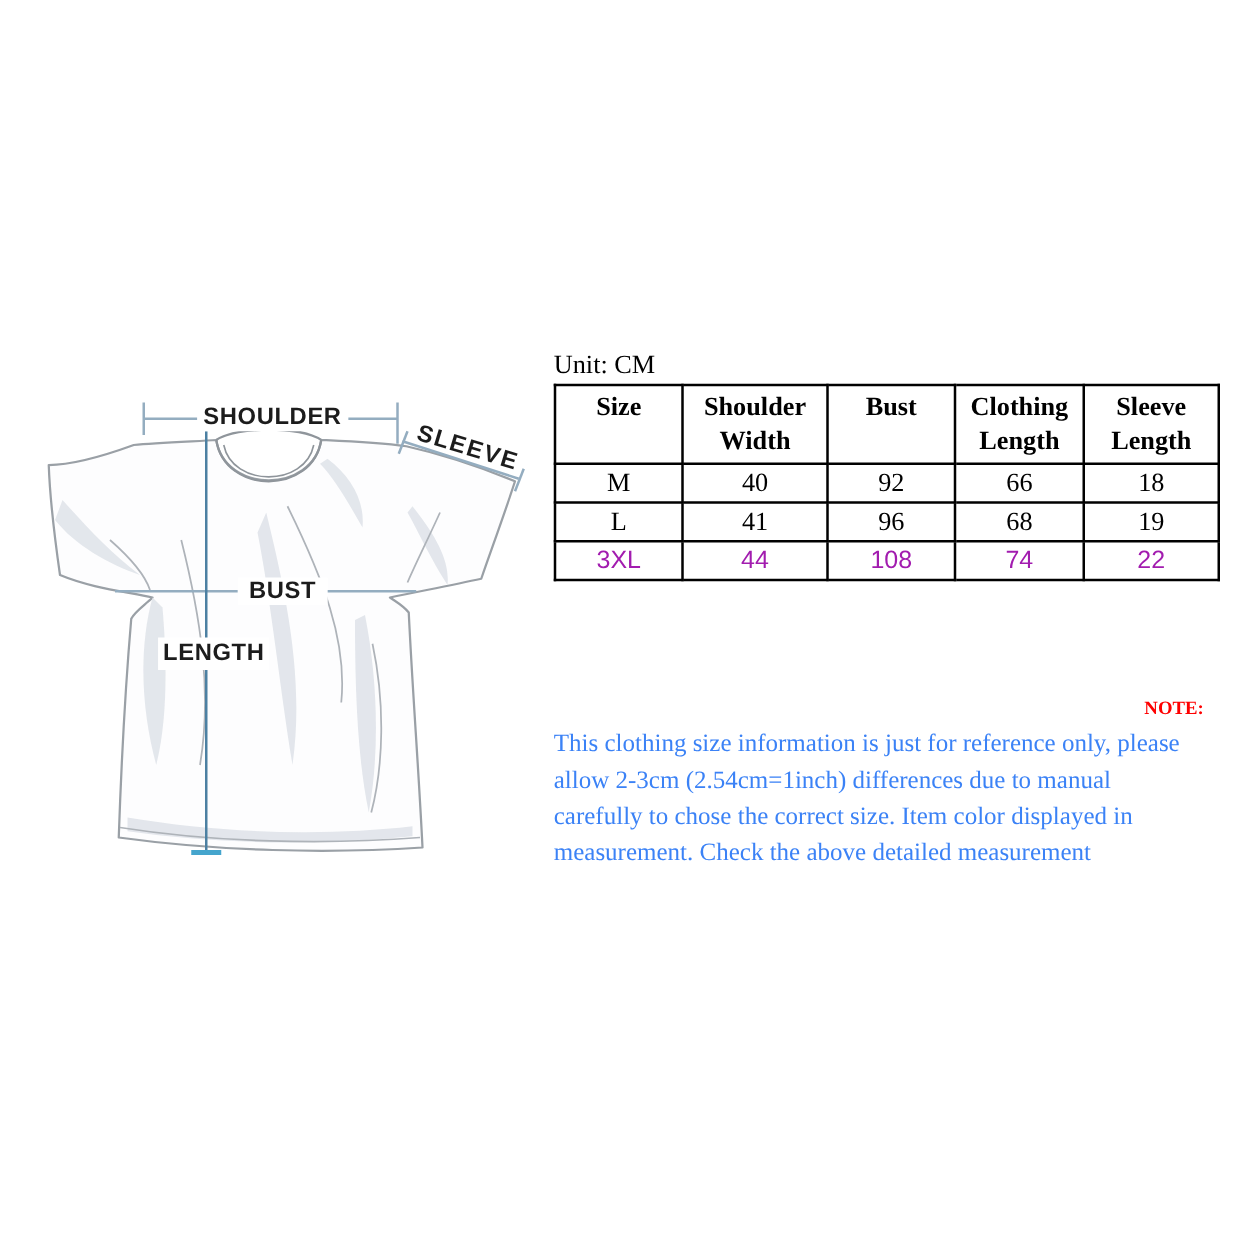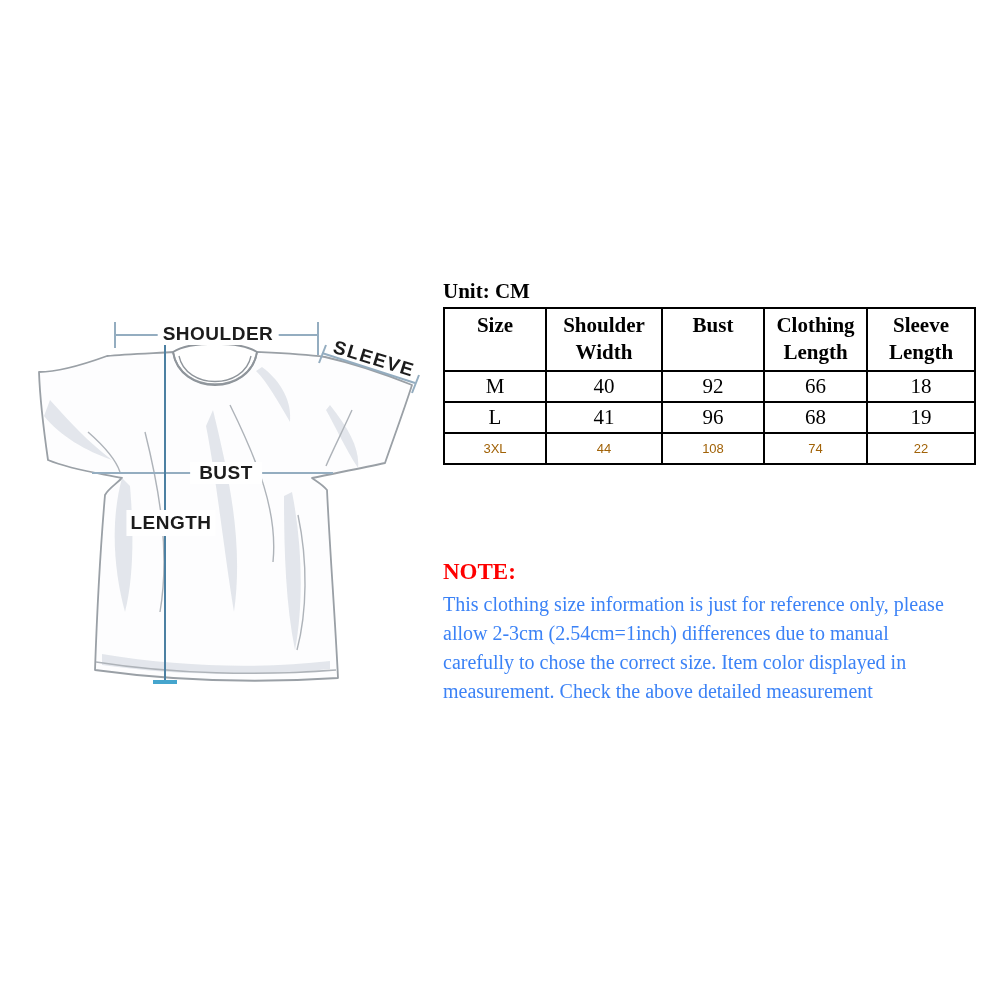--- a/index.html
+++ b/index.html
@@ -11,34 +11,34 @@
   .diagram svg{position:absolute;left:0;top:0;}
   .measure-label{position:absolute;font-family:"Liberation Sans", sans-serif;
                  font-weight:bold;font-size:19px;color:#1c1c1c;letter-spacing:.5px;
                  white-space:nowrap;}
   .lbl-shoulder{left:188px;top:24px;transform:translate(-50%,-50%);background:#fff;padding:0 5px;}
   .lbl-sleeve{left:344px;top:49px;transform:translate(-50%,-50%) rotate(17deg);letter-spacing:1.5px;}
   .lbl-bust{left:196px;top:163px;transform:translate(-50%,-50%);background:#fff;padding:0 9px;}
   .lbl-length{left:141px;top:213px;transform:translate(-50%,-50%);background:#fff;padding:2px 4px;}
 
   
-  .unit-label{position:absolute;left:443px;top:279px;font-size:21px;font-weight:bold;}
+  .unit-label{position:absolute;left:443px;top:279px;font-size:21px;font-weight:normal;}
   .size-table{position:absolute;left:443px;top:307px;border-collapse:collapse;
               font-size:21px;table-layout:fixed;}
   .size-table{border:2px solid #8b5cf6;}
   .size-table th,.size-table td{border:2px solid #000;text-align:center;padding:0;}
   .size-table th{font-weight:bold;vertical-align:top;height:58px;line-height:27px;padding-top:3px;}
   .size-table td{height:29px;}
   .size-table .hline{display:block;}
   .c0{width:100px;} .c1{width:114px;} .c2{width:100px;} .c3{width:101px;} .c4{width:106px;}
-  .size-table tr.alt-font td{font-family:"Liberation Sans", sans-serif;font-size:13px;color:#a16207;}
+  .size-table tr.alt-font td{font-family:"Liberation Sans", sans-serif;font-size:20px;color:#a21caf;}
 
   
   .note{position:absolute;left:443px;top:559px;width:520px;}
-  .note-title{color:#fe0000;font-weight:bold;font-size:23px;margin-bottom:5px;}
+  .note-title{color:#fe0000;font-weight:bold;font-size:15px;margin-bottom:5px;text-align:right;}
   .note-line{font-size:20px;line-height:29px;color:#3b82f6;}
 </style>
 </head>
 <body>
 
 <div class="canvas">
 
   <div class="diagram">
     <svg width="420" height="390" viewBox="0 0 420 390">
 

